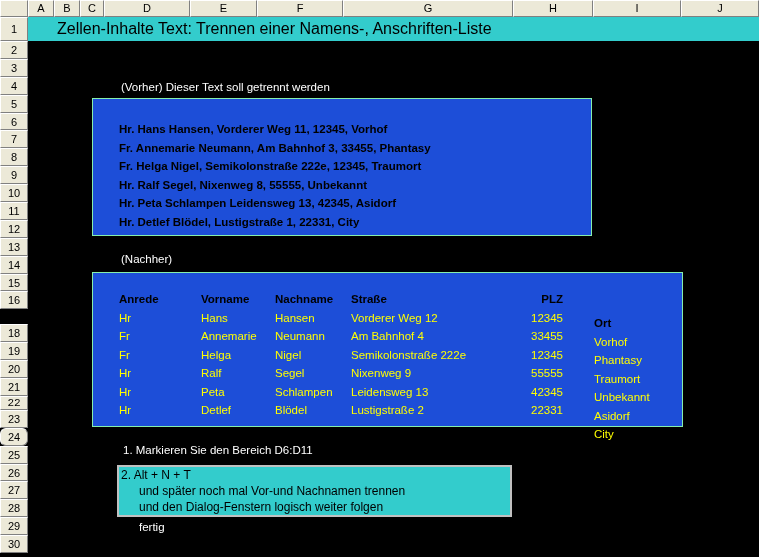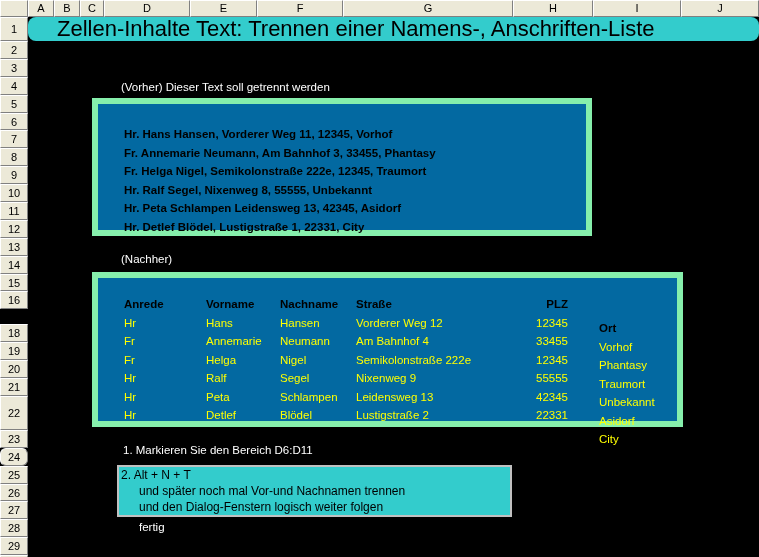--- a/index.html
+++ b/index.html
@@ -31,28 +31,28 @@
   .rowhdr{
     box-sizing:border-box;width:28px;background:#ece9d8;
     border-top:1px solid #fff;border-left:1px solid #fff;
     border-right:1px solid #808080;border-bottom:1px solid #808080;
     font-size:11px;color:#000;text-align:center;
     display:flex;align-items:center;justify-content:center;flex:none;
   }
   
   .titlebar{
     position:absolute;left:28px;top:17px;width:731px;height:24px;
-    background:#33cccc;color:#000;font-size:22px;line-height:24px;
-    padding-left:29px;box-sizing:border-box;white-space:nowrap;border-radius:8px;
+    background:#33cccc;color:#000;font-size:16px;line-height:24px;
+    padding-left:29px;box-sizing:border-box;white-space:nowrap;
   }
   .whitelabel{
     position:absolute;color:#ffffff;font-size:11.5px;white-space:nowrap;
   }
   .panel{
-    position:absolute;background:#0369a1;border:6px solid #86efac;
+    position:absolute;background:#1d4ed8;border:1px solid #86efac;
     box-sizing:border-box;
   }
   #vorher-box{left:92px;top:98px;width:500px;height:138px;
     padding:21px 0 0 26px;}
   .vline{
     color:#000;font-weight:bold;font-size:11.5px;line-height:18.6px;
     white-space:nowrap;
   }
   #nachher-box{left:92px;top:272px;width:591px;height:155px;
     padding-top:17px;}
@@ -103,21 +103,21 @@
     <div class="rowhdr" style="height: 17.9px;">12</div>
     <div class="rowhdr" style="height: 17.9px;">13</div>
     <div class="rowhdr" style="height: 17.9px;">14</div>
     <div class="rowhdr" style="height: 17.9px;">15</div>
     <div class="rowhdr" style="height: 17.9px;">16</div>
     <div class="rowhdr" style="height: 15px; margin-left: 36px;">17</div>
     <div class="rowhdr" style="height: 17.9px;">18</div>
     <div class="rowhdr" style="height: 17.9px;">19</div>
     <div class="rowhdr" style="height: 17.9px;">20</div>
     <div class="rowhdr" style="height: 17.9px;">21</div>
-    <div class="rowhdr" style="height: 34px;">22</div>
+    <div class="rowhdr" style="height: 14px; font-family: Liberation Mono, monospace;">22</div>
     <div class="rowhdr" style="height: 17.9px;">23</div>
     <div class="rowhdr" style="height: 17.9px; border-radius: 6px;">24</div>
     <div class="rowhdr" style="height: 17.9px;">25</div>
     <div class="rowhdr" style="height: 17.9px;">26</div>
     <div class="rowhdr" style="height: 17.9px;">27</div>
     <div class="rowhdr" style="height: 17.9px;">28</div>
     <div class="rowhdr" style="height: 17.9px;">29</div>
     <div class="rowhdr" style="height: 17.9px;">30</div>
   </div>
 

